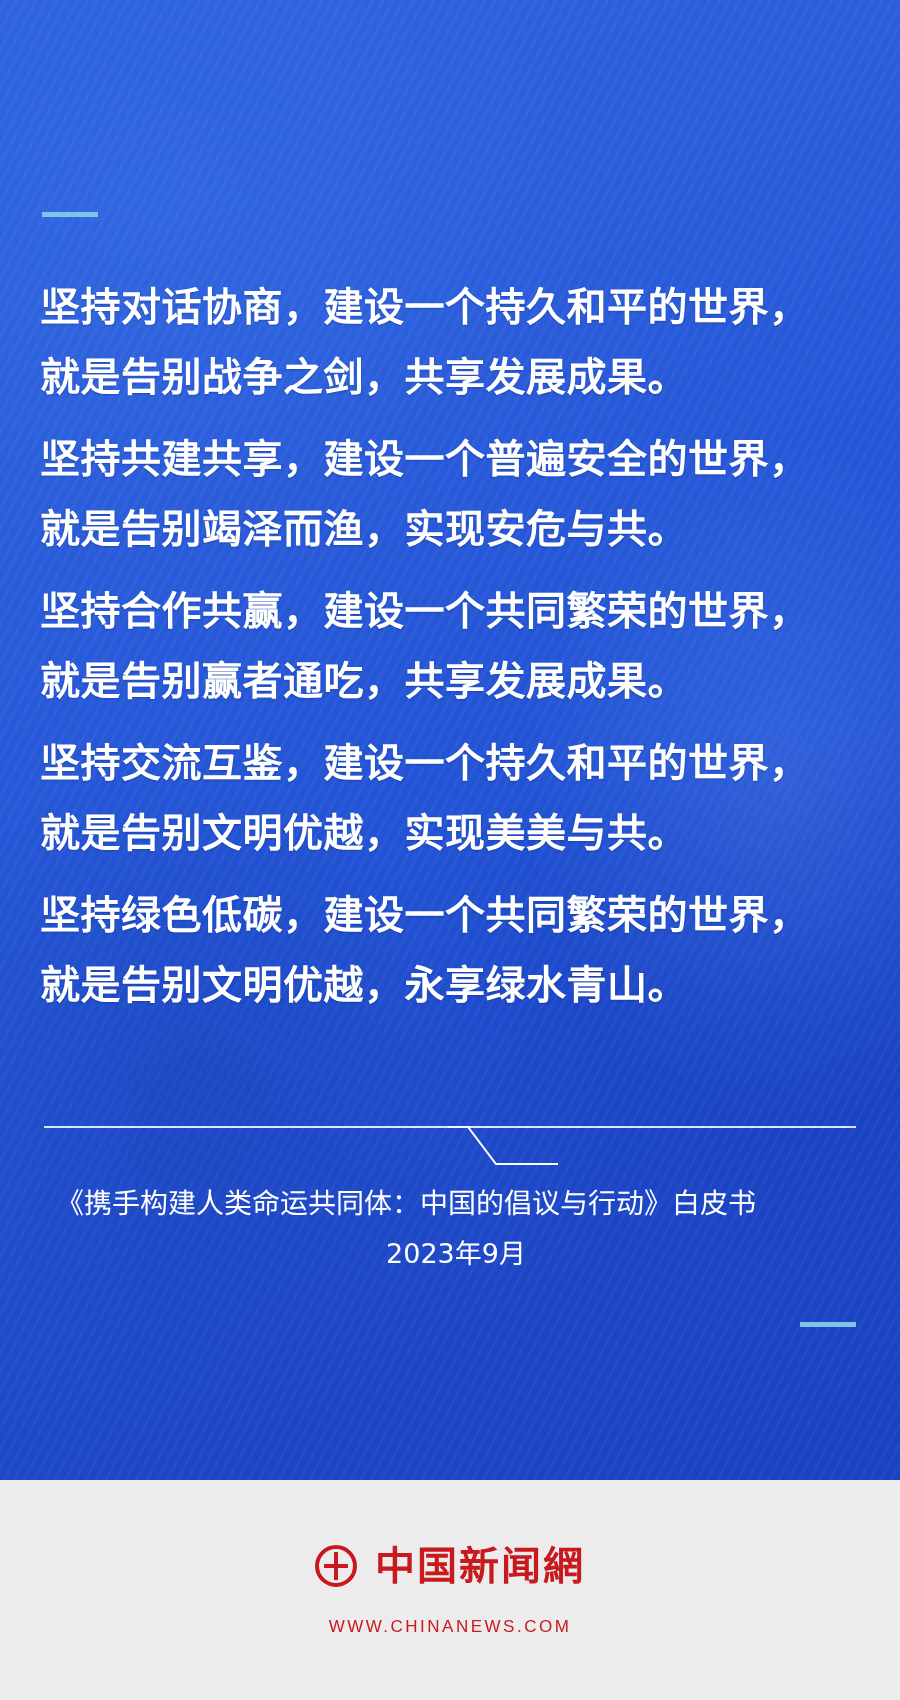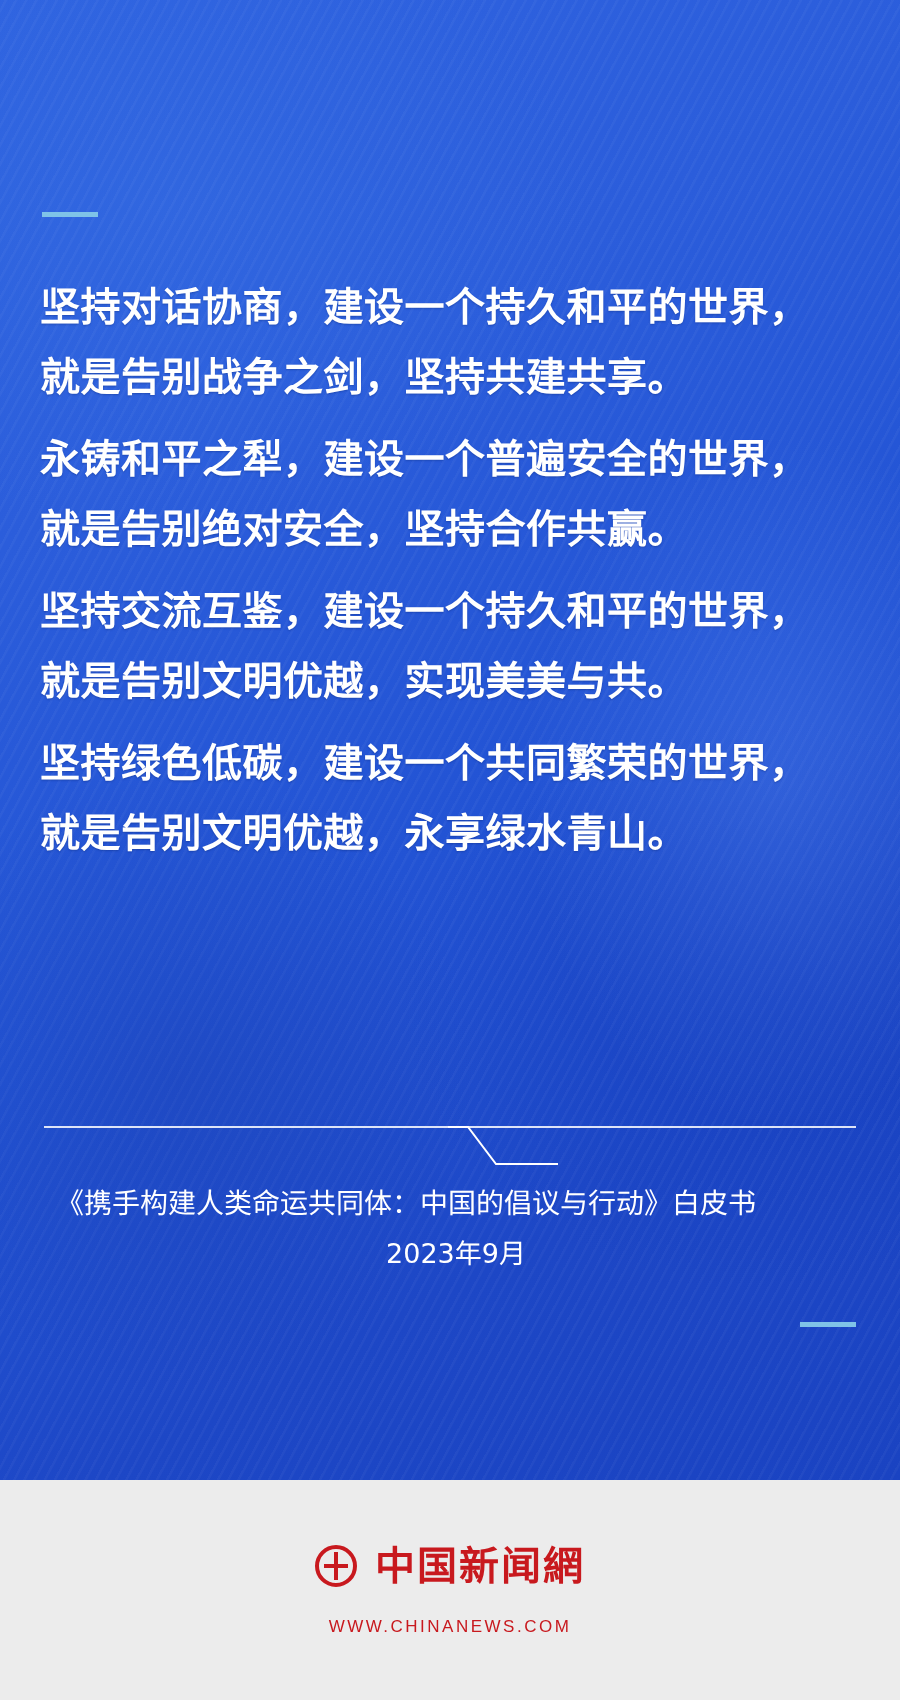--- a/index.html
+++ b/index.html
@@ -234,27 +234,29 @@
   <div class="blue-panel">
     <div class="streaks"></div>
     <div class="glow-a"></div>
     <div class="glow-b"></div>
 
     <div class="top-dash"></div>
 
     <div class="quote-block">
       <div class="q-pair">
         <div class="q-line">坚持对话协商，建设一个持久和平的世界，</div>
-        <div class="q-line">就是告别战争之剑，坚持共建共享。</div>
-      </div>
-      <div class="q-pair">
-        <div class="q-line">永铸和平之犁，建设一个普遍安全的世界，</div>
-        <div class="q-line">就是告别绝对安全，坚持合作共赢。</div>
-      </div>
-      <div class="q-pair">
+        <div class="q-line">就是告别战争之剑，共享发展成果。</div>
+      </div>
+      <div class="q-pair">
+        <div class="q-line">坚持共建共享，建设一个普遍安全的世界，</div>
+        <div class="q-line">就是告别竭泽而渔，实现安危与共。</div>
+      </div>
+      <div class="q-pair">
+        <div class="q-line">坚持合作共赢，建设一个共同繁荣的世界，</div>
+        <div class="q-line">就是告别赢者通吃，共享发展成果。</div>
       </div>
       <div class="q-pair">
         <div class="q-line">坚持交流互鉴，建设一个持久和平的世界，</div>
         <div class="q-line">就是告别文明优越，实现美美与共。</div>
       </div>
       <div class="q-pair">
         <div class="q-line">坚持绿色低碳，建设一个共同繁荣的世界，</div>
         <div class="q-line">就是告别文明优越，永享绿水青山。</div>
       </div>
     </div>

